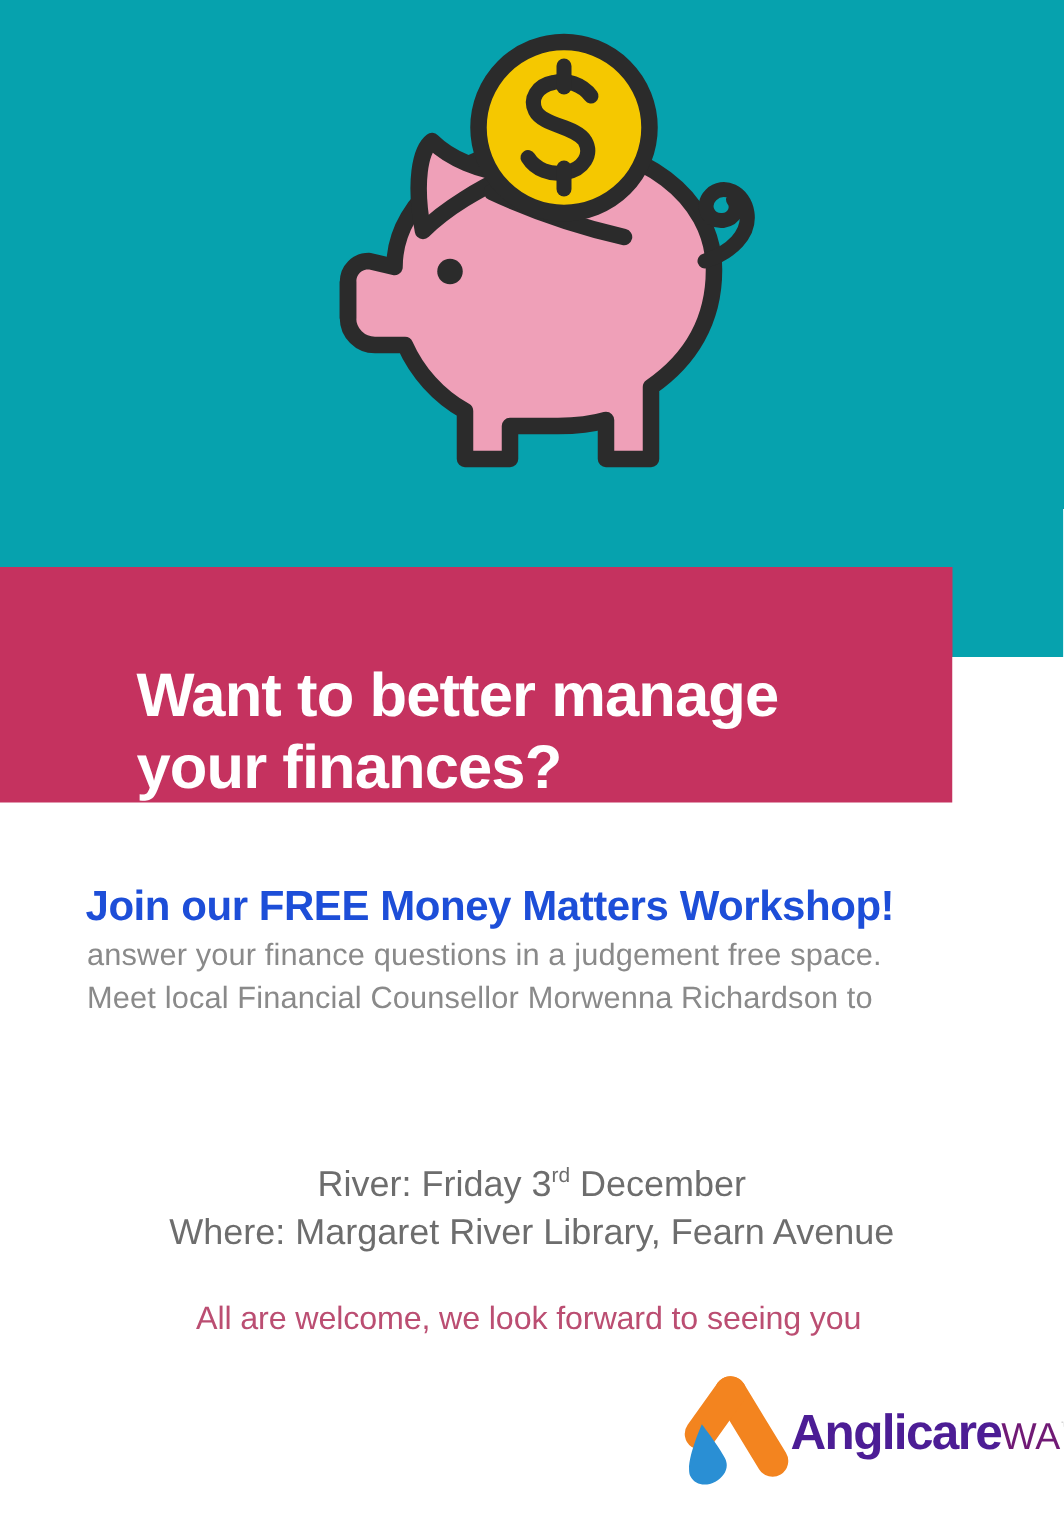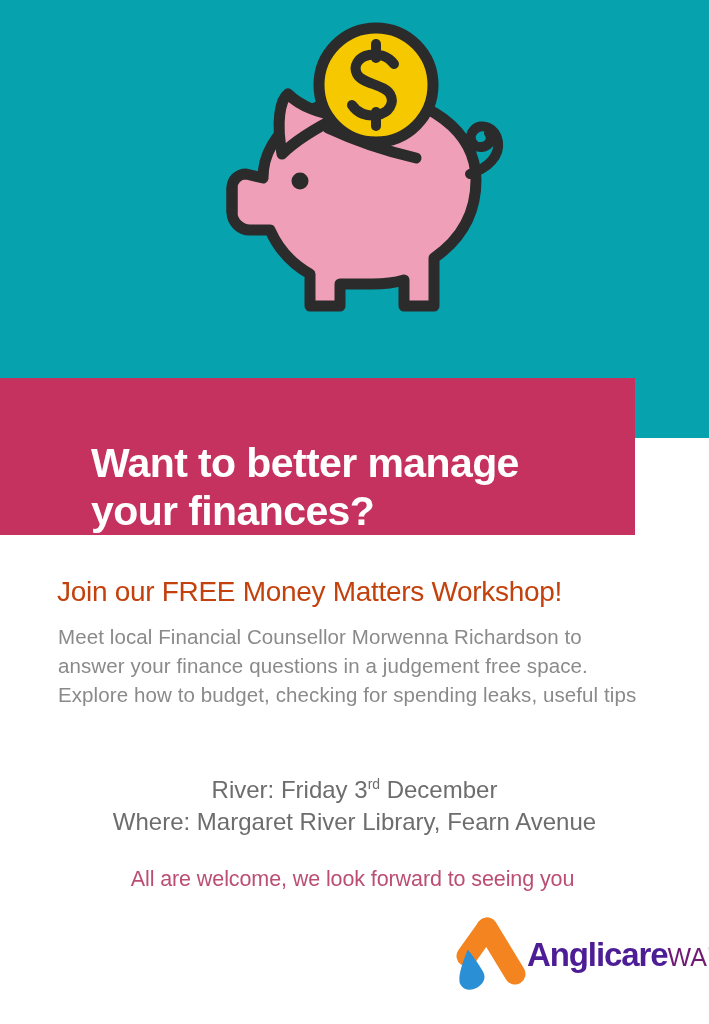--- a/index.html
+++ b/index.html
@@ -74,24 +74,24 @@
     margin-top: 36px;
   }
   .headline .hl-line {
     display: block;
   }
 
   
   .subhead {
     position: absolute;
     left: 57px;
-    top: 576px;
-    color: #c2410c;
+    top: 588px;
+    color: #1d4ed8;
     font-size: 28px;
-    font-weight: normal;
+    font-weight: bold;
     letter-spacing: -0.3px;
     white-space: nowrap;
   }
 
   .bodycopy {
     position: absolute;
     left: 58px;
     top: 622px;
     width: 612px;
     color: #8a8a8a;
@@ -238,23 +238,22 @@
   </div>
 
   <div class="headline">
     <span class="hl-line">Want to better manage</span>
     <span class="hl-line">your finances?</span>
   </div>
 
   <div class="subhead">Join our FREE Money Matters Workshop!</div>
 
   <div class="bodycopy">
+    <span class="bc-line">answer your finance questions in a judgement free space.</span>
     <span class="bc-line">Meet local Financial Counsellor Morwenna Richardson to</span>
-    <span class="bc-line">answer your finance questions in a judgement free space.</span>
-    <span class="bc-line">Explore how to budget, checking for spending leaks, useful tips</span>
   </div>
 
   <div class="details">
     <span class="det-line"><span>River:</span>&nbsp;<span>Friday 3</span><sup>rd</sup>&nbsp;<span>December</span></span>
     <span class="det-line"><span>Where:</span>&nbsp;<span>Margaret River Library, Fearn Avenue</span></span>
   </div>
 
   <div class="welcome">All are welcome, we look forward to seeing you</div>
 
   <div class="logo">

